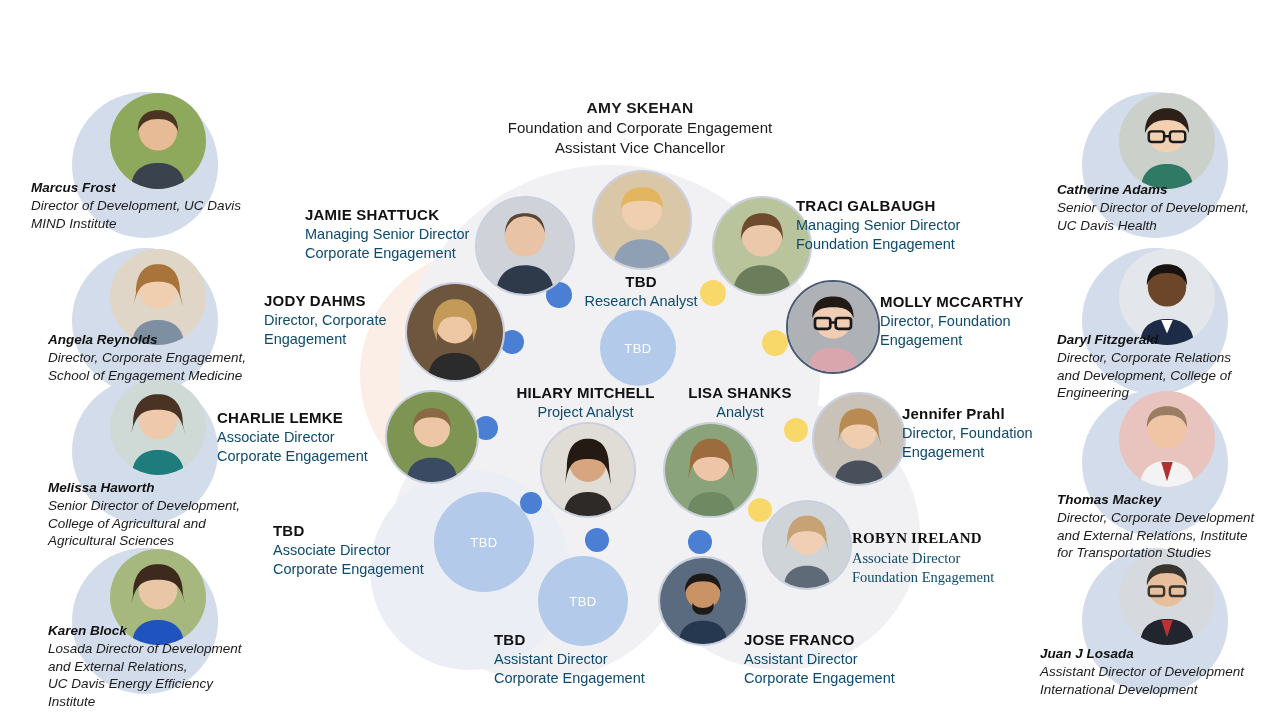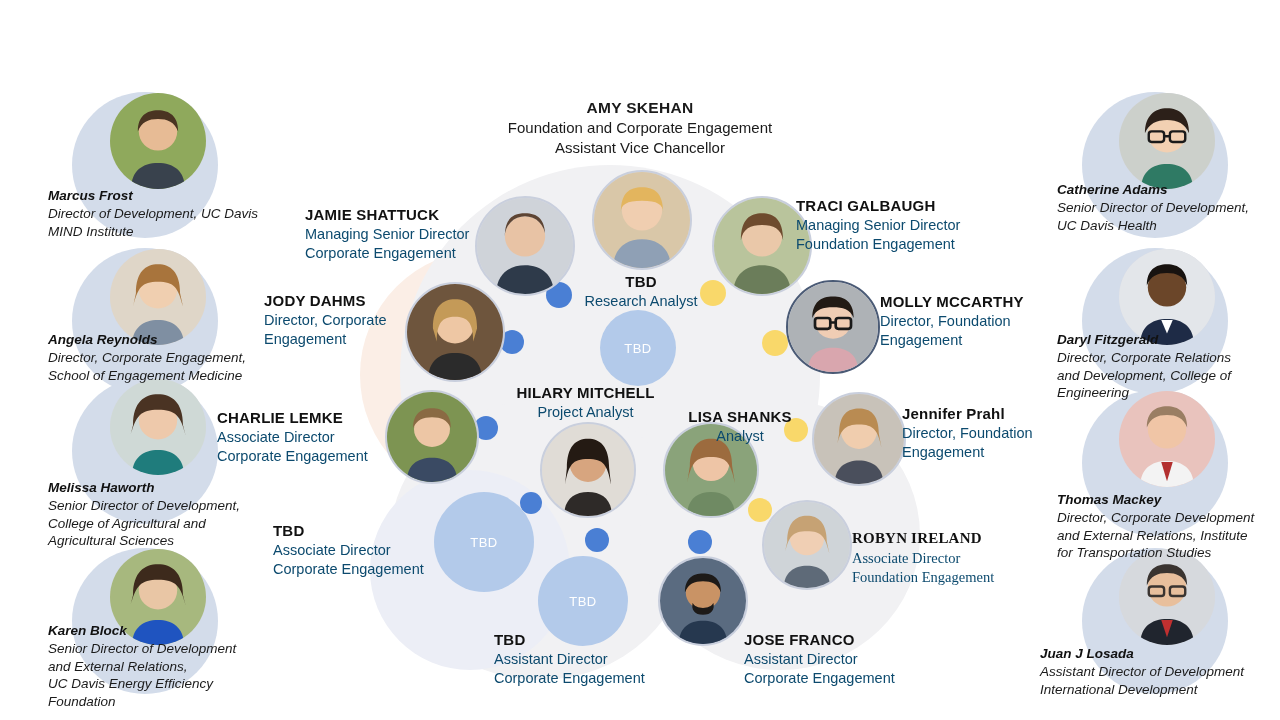--- a/index.html
+++ b/index.html
@@ -308,21 +308,21 @@
     <span class="nm">CHARLIE LEMKE</span>
     <span class="ttl">Associate Director</span>
     <span class="ttl">Corporate Engagement</span>
   </div>
 
   <div class="lbl lbl-center c-center" style="left:488px;top:383px;width:195px;">
     <span class="nm">HILARY MITCHELL</span>
     <span class="ttl">Project Analyst</span>
   </div>
 
-  <div class="lbl lbl-center c-center" style="left:660px;top:383px;width:160px;margin-top:24px;">
+  <div class="lbl lbl-center c-center" style="left:660px;top:383px;width:160px;">
     <span class="nm">LISA SHANKS</span>
     <span class="ttl">Analyst</span>
   </div>
 
   <div class="lbl lbl-center c-left" style="left:902px;top:404px;width:200px;">
     <span class="nm">Jennifer Prahl</span>
     <span class="ttl">Director, Foundation</span>
     <span class="ttl">Engagement</span>
   </div>
 
@@ -343,45 +343,45 @@
     <span class="ttl">Assistant Director</span>
     <span class="ttl">Corporate Engagement</span>
   </div>
 
   <div class="lbl lbl-center c-left" style="left:744px;top:630px;width:200px;">
     <span class="nm">JOSE FRANCO</span>
     <span class="ttl">Assistant Director</span>
     <span class="ttl">Corporate Engagement</span>
   </div>
 
-  <div class="lbl lbl-side" style="left:48px;top:179px;width:290px;margin-top:8px;">
+  <div class="lbl lbl-side" style="left:31px;top:179px;width:290px;">
     <span class="nm">Marcus Frost</span>
     <span class="ttl">Director of Development, UC Davis</span>
     <span class="ttl">MIND Institute</span>
   </div>
 
   <div class="lbl lbl-side" style="left:48px;top:331px;width:290px;">
     <span class="nm">Angela Reynolds</span>
     <span class="ttl">Director, Corporate Engagement,</span>
     <span class="ttl">School of Engagement Medicine</span>
   </div>
 
   <div class="lbl lbl-side" style="left:48px;top:479px;width:290px;">
     <span class="nm">Melissa Haworth</span>
     <span class="ttl">Senior Director of Development,</span>
     <span class="ttl">College of Agricultural and</span>
     <span class="ttl">Agricultural Sciences</span>
   </div>
 
   <div class="lbl lbl-side" style="left:48px;top:622px;width:290px;">
     <span class="nm">Karen Block</span>
-    <span class="ttl">Senior Director of Development</span>
+    <span class="ttl">Losada Director of Development</span>
     <span class="ttl">and External Relations,</span>
     <span class="ttl">UC Davis Energy Efficiency</span>
-    <span class="ttl">Foundation</span>
+    <span class="ttl">Institute</span>
   </div>
 
   <div class="lbl lbl-side" style="left:1057px;top:181px;width:245px;">
     <span class="nm">Catherine Adams</span>
     <span class="ttl">Senior Director of Development,</span>
     <span class="ttl">UC Davis Health</span>
   </div>
 
   <div class="lbl lbl-side" style="left:1057px;top:331px;width:245px;">
     <span class="nm">Daryl Fitzgerald</span>

